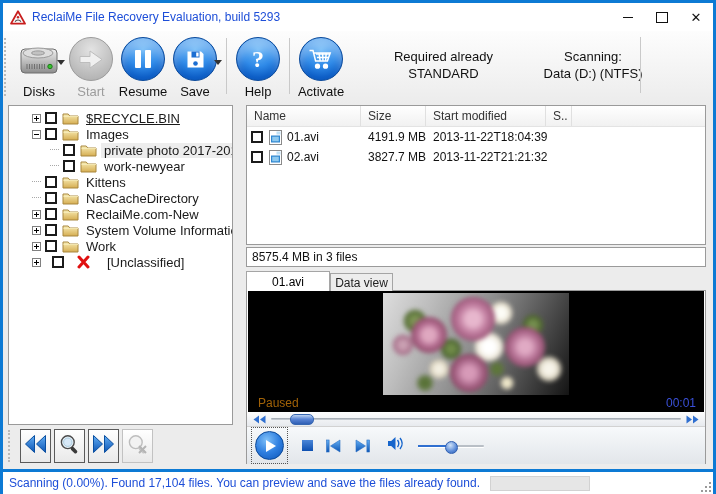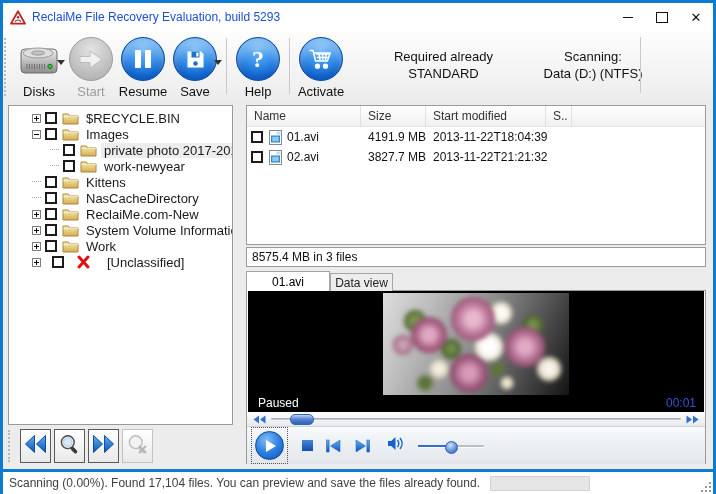--- a/index.html
+++ b/index.html
@@ -76,38 +76,38 @@
     radial-gradient(circle at 112px 60px,#ffffff 0 6px,#efe9da 12px,rgba(239,233,218,0) 16px),
     radial-gradient(circle at 124px 26px,#fcfcf6 0 5px,#e9e2cf 9px,rgba(233,226,207,0) 13px),
     radial-gradient(circle at 172px 82px,#f7f4ea 0 5px,#ddd6c2 10px,rgba(221,214,194,0) 14px),
     radial-gradient(circle at 62px 82px,#f3efe2 0 4px,#d8d0ba 8px,rgba(216,208,186,0) 11px),
     radial-gradient(circle at 130px 96px,#efe7c9 0 4px,rgba(239,231,201,0) 8px),
     radial-gradient(circle at 38px 34px,#7d9454 0 4px,#566e35 9px,rgba(86,110,53,0) 13px),
     radial-gradient(circle at 74px 62px,#6f8a48 0 4px,#4c652f 8px,rgba(76,101,47,0) 12px),
     radial-gradient(circle at 156px 38px,#748e4e 0 4px,#50682f 8px,rgba(80,104,47,0) 12px),
     radial-gradient(circle at 120px 82px,#5d7639 0 4px,rgba(93,118,57,0) 9px),
     radial-gradient(circle at 48px 96px,#5a7338 0 5px,rgba(90,115,56,0) 10px);}
-  .vstatus{position:absolute;left:10px;bottom:2px;font-size:12px;color:#ffffff;}
+  .vstatus{position:absolute;left:10px;bottom:2px;font-size:12px;color:#a16207;}
   .vtime{position:absolute;right:8px;bottom:2px;font-size:12px;color:#3a50d8;}
   .seekrow{height:14px;background:linear-gradient(#fdfdfd,#e7eaee);border-bottom:1px solid #d2d2d2;display:flex;align-items:center;padding:0 6px;flex:0 0 auto;}
   .seektrack{flex:1;height:2px;background:linear-gradient(#9aa2ab,#cfd4d9);margin:0 5px;position:relative;border-radius:1px;}
   .seekthumb{position:absolute;top:-4px;width:22px;height:9px;border-radius:5px;border:1px solid #3767b1;background:linear-gradient(#bdd3f2,#5b86d6 45%,#2f5fb4);}
   .ctrlrow{flex:1;background:linear-gradient(#f7f9fb,#e2e6ea);display:flex;align-items:center;padding-left:4px;}
   .playfocus{border:1px dotted #555;padding:3px;margin-right:8px;display:flex;}
   .playbtn{width:27px;height:27px;border-radius:50%;border:1px solid #0a4898;background:radial-gradient(circle at 40% 30%,#7fc0f8 0%,#2f7fe0 50%,#0d55b8 100%);display:flex;align-items:center;justify-content:center;cursor:pointer;}
   .playtri{width:0;height:0;border-top:6px solid transparent;border-bottom:6px solid transparent;border-left:10px solid #fff;margin-left:3px;}
   .stopbtn{width:11px;height:11px;background:linear-gradient(#4a86d8,#0d4fb0);margin:0 12px 0 6px;cursor:pointer;}
   .pnbtn{margin-right:12px;display:flex;cursor:pointer;}
   .volwrap{display:flex;align-items:center;margin-left:4px;}
   .voltrack{width:66px;height:2px;background:#b9bfc6;position:relative;margin-left:12px;border-radius:1px;box-shadow:0 1px 0 #fff;}
   .volfill{position:absolute;left:0;top:0;height:2px;background:#2f6fd0;}
   .volthumb{position:absolute;top:-4px;width:11px;height:11px;border-radius:50%;border:1px solid #2f5fb0;background:radial-gradient(circle at 40% 30%,#cfe2f8,#5b8bd8 60%,#2f5fb4);}
   
   .bluebar{height:3px;background:#0d7ad4;flex:0 0 auto;}
-  .statusbar{height:22px;background:#fff;display:flex;align-items:center;font-size:12px;color:#404040;padding-left:6px;position:relative;flex:0 0 auto;}
+  .statusbar{height:22px;background:#fff;display:flex;align-items:center;font-size:12px;color:#1d4ed8;padding-left:6px;position:relative;flex:0 0 auto;}
   .progress{width:100px;height:15px;background:#e6e6e6;border:1px solid #d2d2d2;box-sizing:border-box;margin-left:10px;}
   .grip{position:absolute;right:2px;bottom:2px;width:12px;height:12px;}
   .grip i{position:absolute;width:2px;height:2px;background:#9a9a9a;}
   .grip i:nth-child(1){right:0;bottom:0;} .grip i:nth-child(2){right:4px;bottom:0;} .grip i:nth-child(3){right:0;bottom:4px;}
   .grip i:nth-child(4){right:8px;bottom:0;} .grip i:nth-child(5){right:4px;bottom:4px;} .grip i:nth-child(6){right:0;bottom:8px;}
 </style>
 </head>
 <body>
 
 <svg width="0" height="0" style="position:absolute">
@@ -244,21 +244,21 @@
     <div class="tb-info" style="margin-left:22px;width:130px">
       <div>Scanning:</div>
       <div>Data (D:) (NTFS)</div>
     </div>
     <div class="tsep" style="position:absolute;left:637px;top:6px;margin:0"></div>
   </div>
 
   <div class="content">
 
     <div class="panel tree">
-        <div class="trow" style="padding-left: 23px;">
+        <div class="trow" style="padding-left: 23px; text-decoration: underline;">
           <span class="expander plus"></span>
           <span class="cb"></span>
           <span class="ticn">
             <svg width="17" height="14" viewBox="0 0 17 14">
               <path d="M1 3 h5.2 l1.6 2 H16 v8 H1 Z" fill="url(#gfold)" stroke="#a8873e"></path>
               <path d="M1.5 5.4 H16" stroke="#f6ebb8" stroke-width="1"></path>
             </svg>
           </span>
           <span class="tlbl">$RECYCLE.BIN</span>
         </div>

